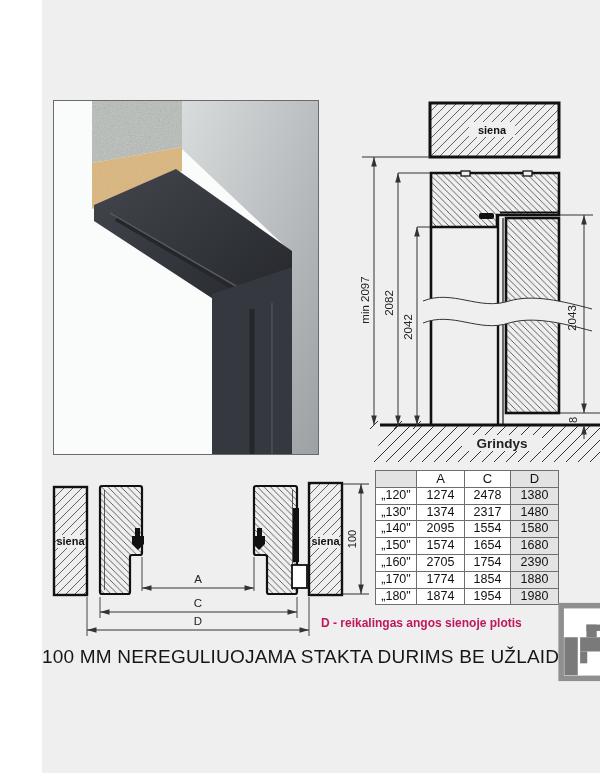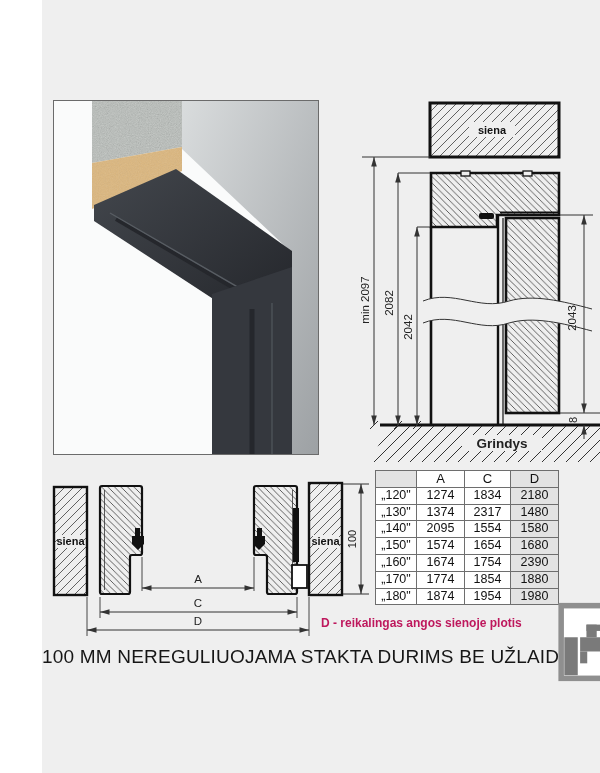--- a/index.html
+++ b/index.html
@@ -212,22 +212,22 @@
         <th class="col-size shaded"></th>
         <th class="col-a">A</th>
         <th class="col-c">C</th>
         <th class="col-d dcol">D</th>
       </tr>
     </thead>
     <tbody>
       <tr>
         <td>„120"</td>
         <td>1274</td>
-        <td>1834</td>
-        <td class="dcol">2180</td>
+        <td>2478</td>
+        <td class="dcol">1380</td>
       </tr>
       <tr>
         <td>„130"</td>
         <td>1374</td>
         <td>2317</td>
         <td class="dcol">1480</td>
       </tr>
       <tr>
         <td>„140"</td>
         <td>2095</td>
@@ -235,21 +235,21 @@
         <td class="dcol">1580</td>
       </tr>
       <tr>
         <td>„150"</td>
         <td>1574</td>
         <td>1654</td>
         <td class="dcol">1680</td>
       </tr>
       <tr>
         <td>„160"</td>
-        <td>1674</td>
+        <td>2705</td>
         <td>1754</td>
         <td class="dcol">2390</td>
       </tr>
       <tr>
         <td>„170"</td>
         <td>1774</td>
         <td>1854</td>
         <td class="dcol">1880</td>
       </tr>
       <tr>

